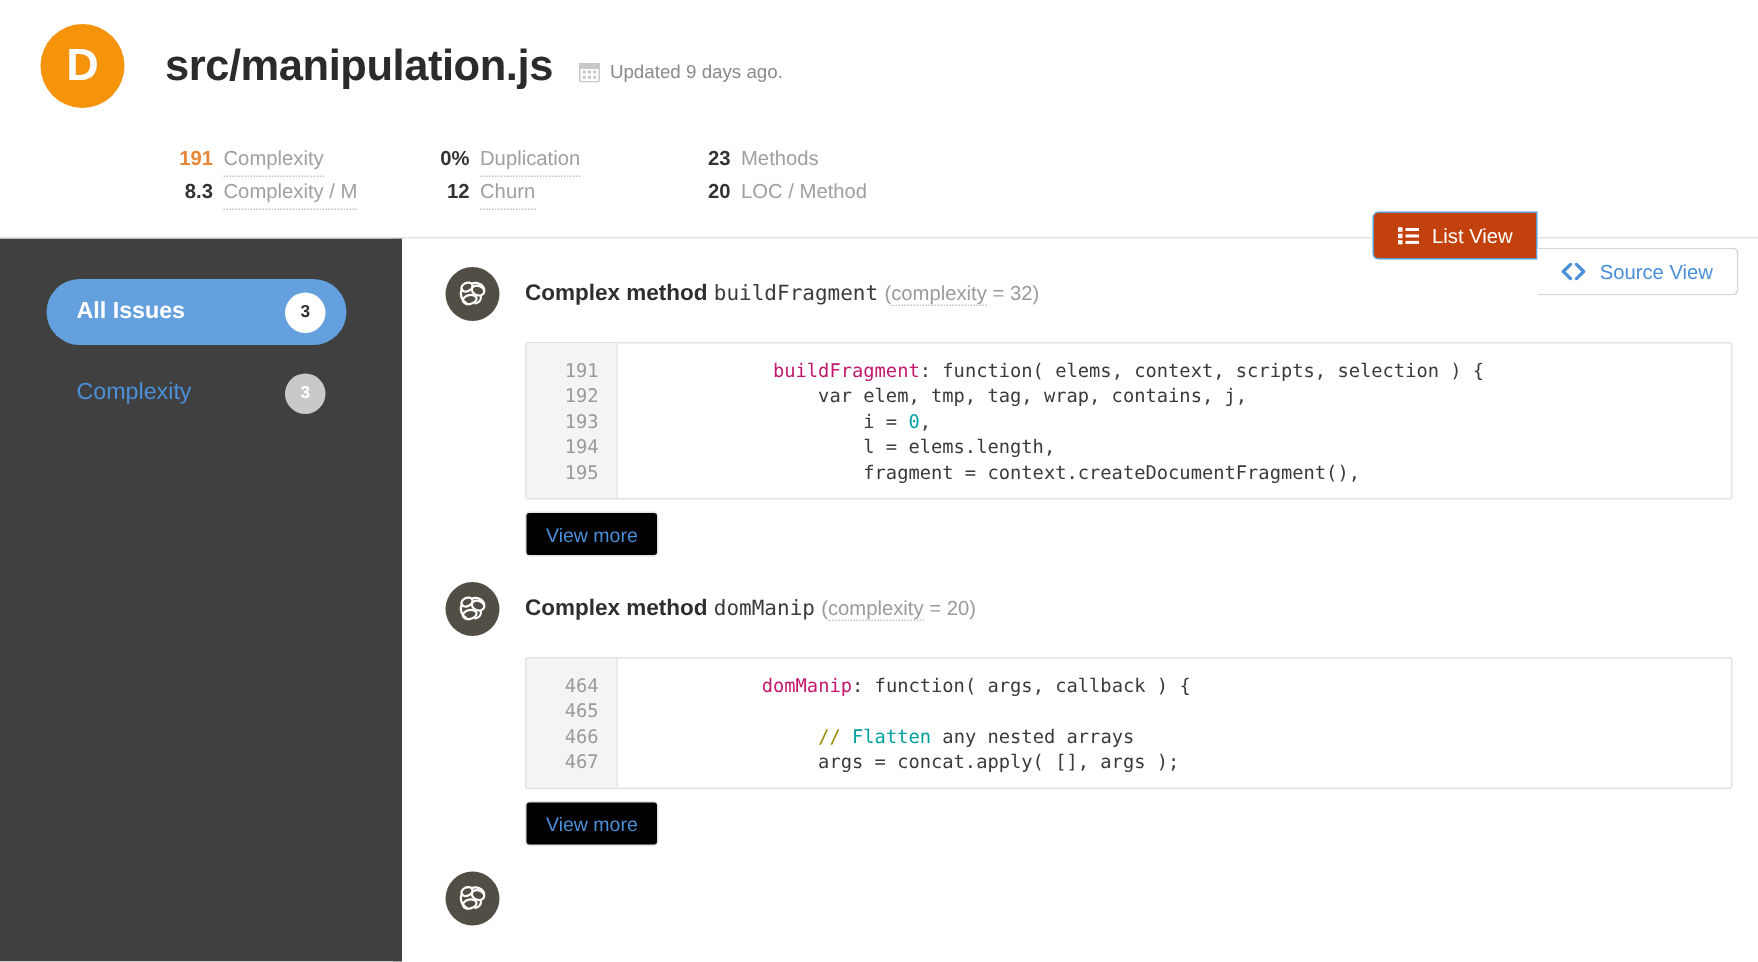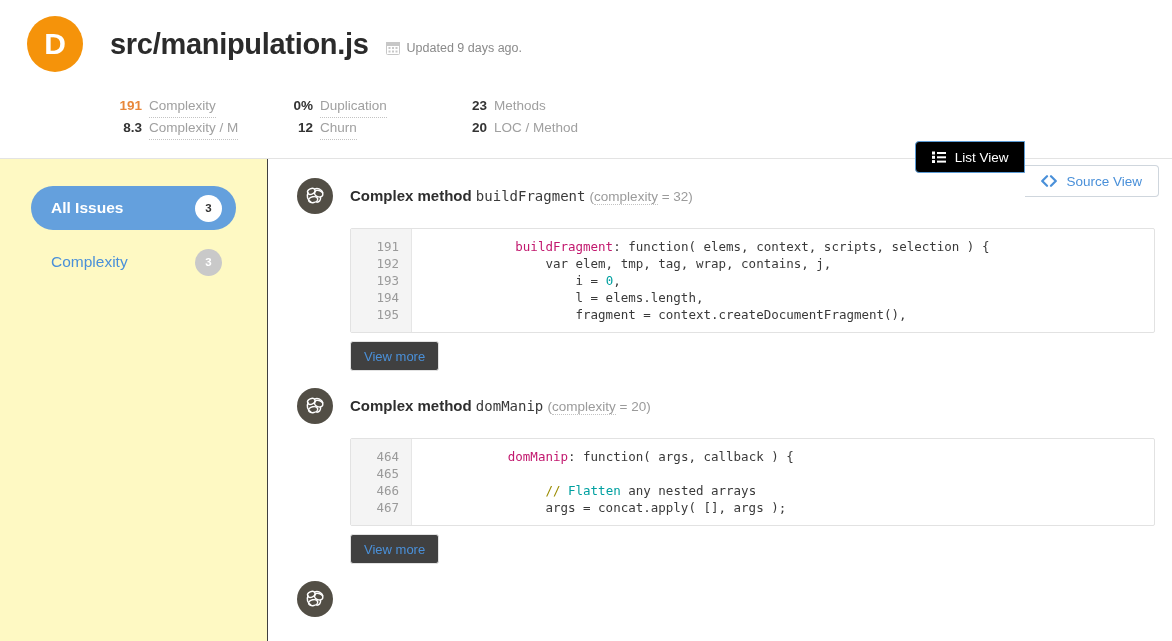--- a/index.html
+++ b/index.html
@@ -131,21 +131,21 @@
   }
   .seg-btn:first-child {
     border-radius: 4px 0 0 4px;
   }
   .seg-btn:last-child {
     border-radius: 0 4px 4px 0;
     border-left: none;
     margin-top: 24px;
   }
   .seg-btn.active {
-    background: #000000;
+    background: #c2410c;
     border-color: #5b9bd5;
     color: #ffffff;
     font-weight: normal;
   }
   .seg-icon {
     margin-right: 9px;
     display: inline-flex;
     align-items: center;
   }
   .hr-line {
@@ -163,22 +163,22 @@
     position: absolute;
     top: 159px;
     left: 0;
     right: 0;
     bottom: 0;
     display: flex;
   }
   .sidebar {
     width: 268px;
     flex: 0 0 268px;
-    background: #fef9c3;
-    border-right: 1px solid #404040;
+    background: #404040;
+    border-right: 6px solid #404040;
     box-sizing: border-box;
     padding-top: 27px;
   }
   .side-item {
     display: flex;
     align-items: center;
     justify-content: space-between;
     height: 44px;
     margin: 0 31px 0 31px;
     padding: 0 14px 0 20px;
@@ -303,21 +303,21 @@
 
   .viewmore {
     margin: 8px 0 0 53px;
     display: inline-flex;
     align-items: center;
     justify-content: center;
     height: 28px;
     padding: 0 13px;
     border: 1px solid #e2e2e2;
     border-radius: 3px;
-    background: #404040;
+    background: #000000;
     color: #4a90d9;
     font-size: 13px;
     cursor: pointer;
   }
 </style>
 </head>
 <body>
 
 <div class="file-header">
 

